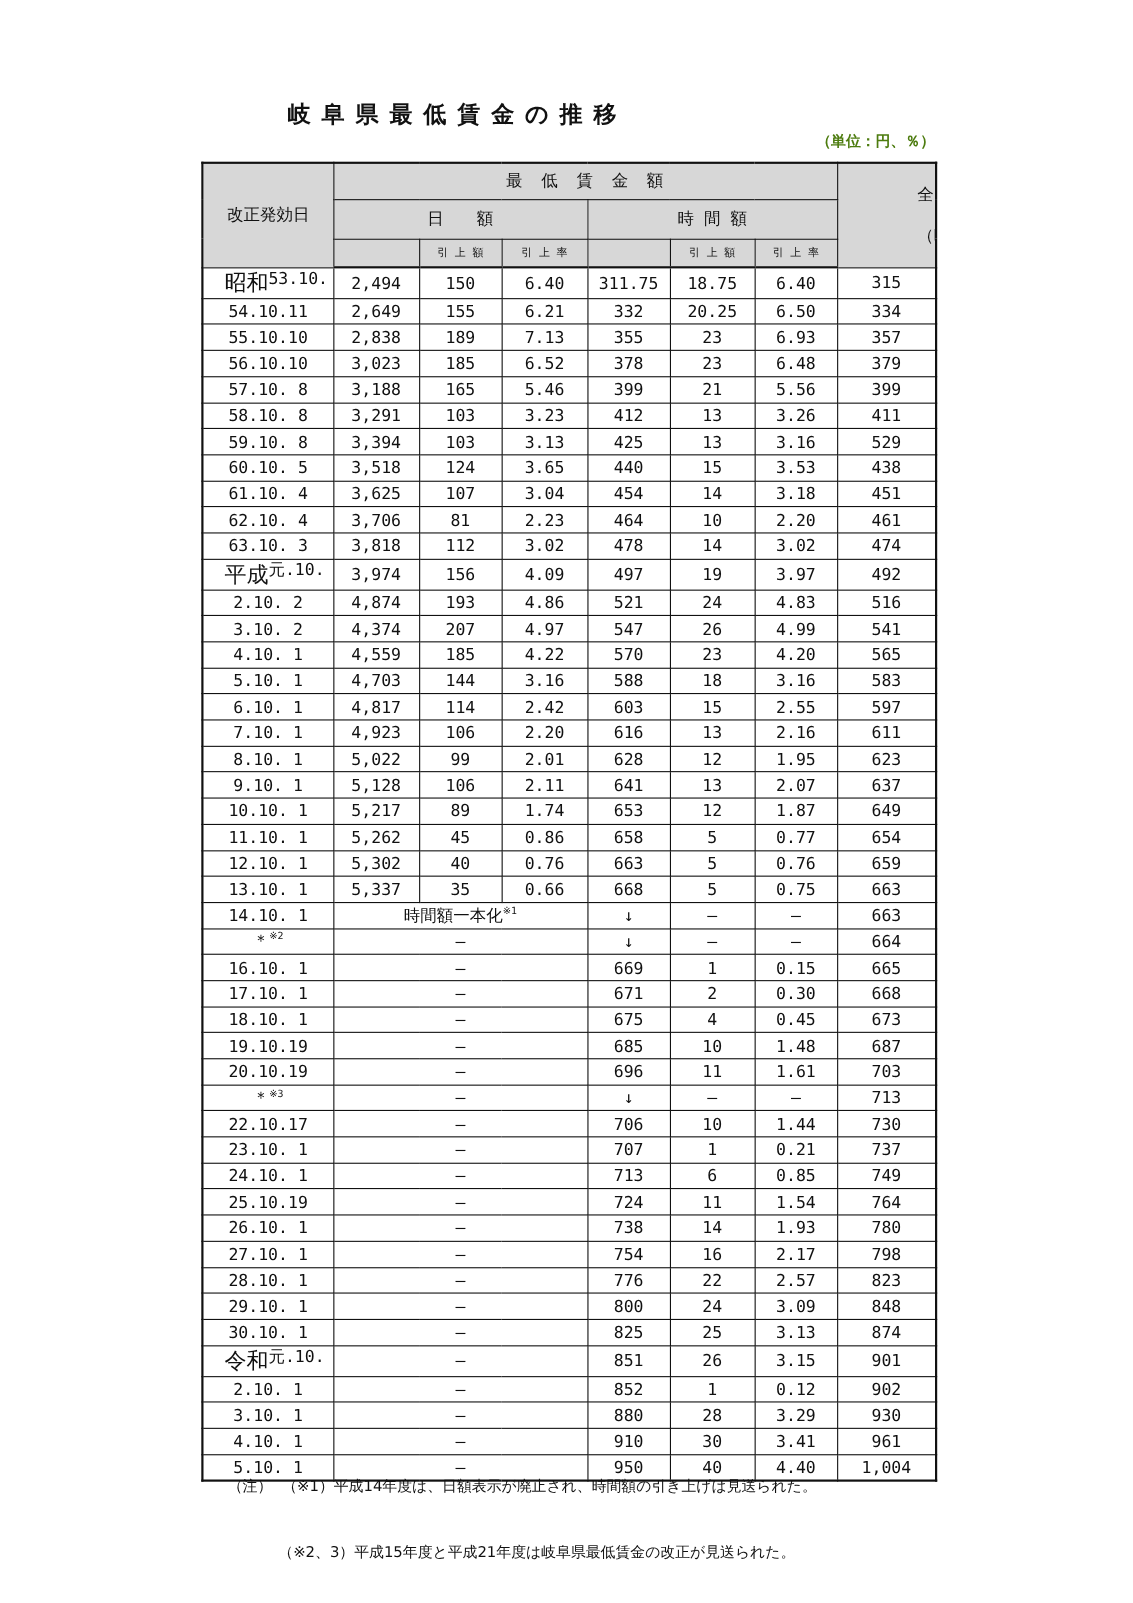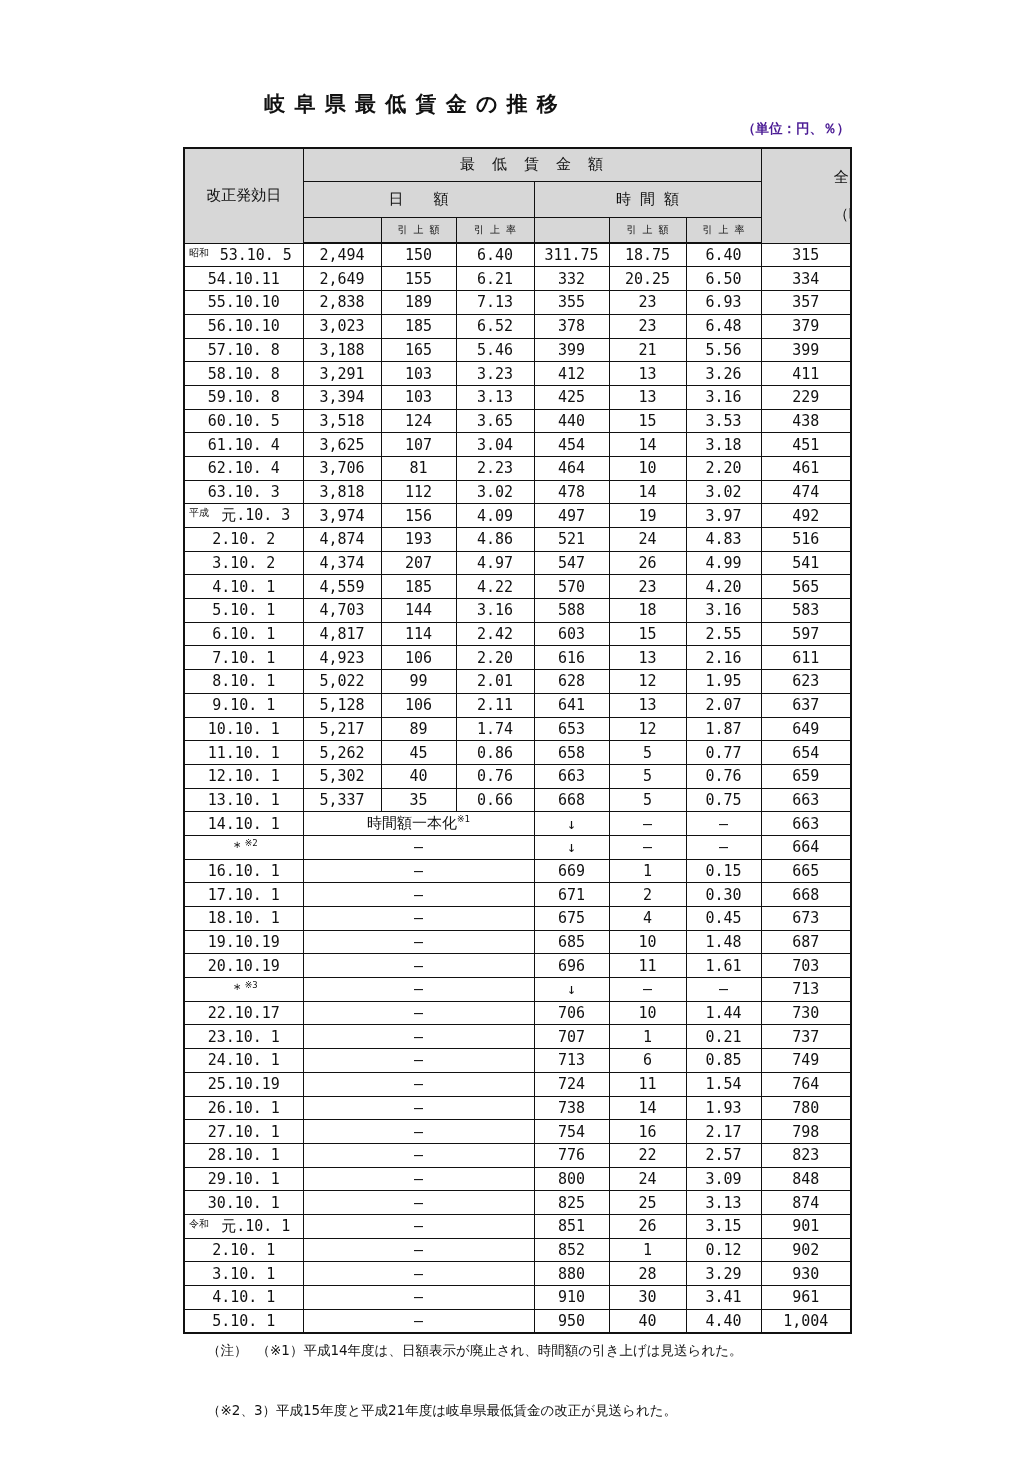--- a/index.html
+++ b/index.html
@@ -3,25 +3,25 @@
 <meta charset="utf-8">
 <style>
   html,body{margin:0;padding:0;background:#ffffff;}
   body{
     width:1030px;height:1457px;position:relative;overflow:hidden;
     font-family:"DejaVu Sans",sans-serif;color:#111;
   }
   .doc-title{
     position:absolute;top:90px;left:0;width:824px;text-align:center;
     font-size:21px;font-weight:bold;letter-spacing:2px;color:#111;
-    font-family:Liberation Serif, serif;white-space:pre;
+    font-family:Liberation Sans, sans-serif;white-space:pre;
   }
   .unit-note{
     position:absolute;top:120px;right:180px;font-size:13.5px;font-weight:bold;
-    white-space:pre;color:#4c1d95;
+    white-space:pre;color:#4d7c0f;
   }
   table.wage{
     position:absolute;left:183px;top:147px;width:667px;
     border-collapse:collapse;table-layout:fixed;background:#fff;
     border:2px solid #111;
   }
   table.wage td{
     border:1px solid #111;padding:0;margin:0;vertical-align:middle;
     text-align:center;font-family:"DejaVu Sans Mono","DejaVu Sans",monospace;
     font-size:15px;color:#111;overflow:hidden;white-space:pre;
@@ -42,31 +42,31 @@
   td.hd-amt{border-bottom:none;text-align:left;}
   td.hd-amt .amt-label{display:inline-block;}
   td.hd-amt .amt-label.w-daily{width:78px;}
   td.hd-amt .amt-label.w-hourly{width:75px;}
   tr.hrowC td{font-size:10px;border-bottom-width:2px;}
   tr.hrowC td.empty{border-top:none;}
   
   tbody tr{height:23.7px;}
   td.c-date{text-align:right;padding-right:9px;position:relative;}
   td.c-date .era{
-    float:left;padding-left:4px;font-family:"DejaVu Sans",sans-serif;
-    font-size:10px;letter-spacing:0px;
+    float:left;padding-left:19px;font-family:"DejaVu Sans",sans-serif;
+    font-size:20px;letter-spacing:0px;
   }
   td.c-date.center{text-align:center;padding-right:0;}
   td.c-merged{font-family:"DejaVu Sans",sans-serif;font-size:14px;}
   sup{font-size:9px;vertical-align:super;line-height:0;}
   
   .notes{position:absolute;left:207px;top:1310px;font-size:13.5px;color:#111;white-space:pre;}
   .notes .line{display:flex;}
   .notes .note-label{margin-right:9px;}
-  .notes .line2{margin-top:10px;}
+  .notes .line2{margin-left:46px;margin-top:10px;}
 </style>
 </head>
 <body>
 
 <div class="doc-title">岐 阜 県 最 低 賃 金 の 推 移</div>
 <div class="unit-note">（単位：円、％）</div>
 
 <table class="wage">
   <colgroup>
     <col style="width:119px">
@@ -162,21 +162,21 @@
         <td class="sep2">411</td>
       </tr>
       <tr>
         <td class="c-date">59.10. 8</td>
         <td class="sep2">3,394</td>
         <td>103</td>
         <td>3.13</td>
         <td class="sep2">425</td>
         <td>13</td>
         <td>3.16</td>
-        <td class="sep2">229</td>
+        <td class="sep2">529</td>
       </tr>
       <tr>
         <td class="c-date">60.10. 5</td>
         <td class="sep2">3,518</td>
         <td>124</td>
         <td>3.65</td>
         <td class="sep2">440</td>
         <td>15</td>
         <td>3.53</td>
         <td class="sep2">438</td>

